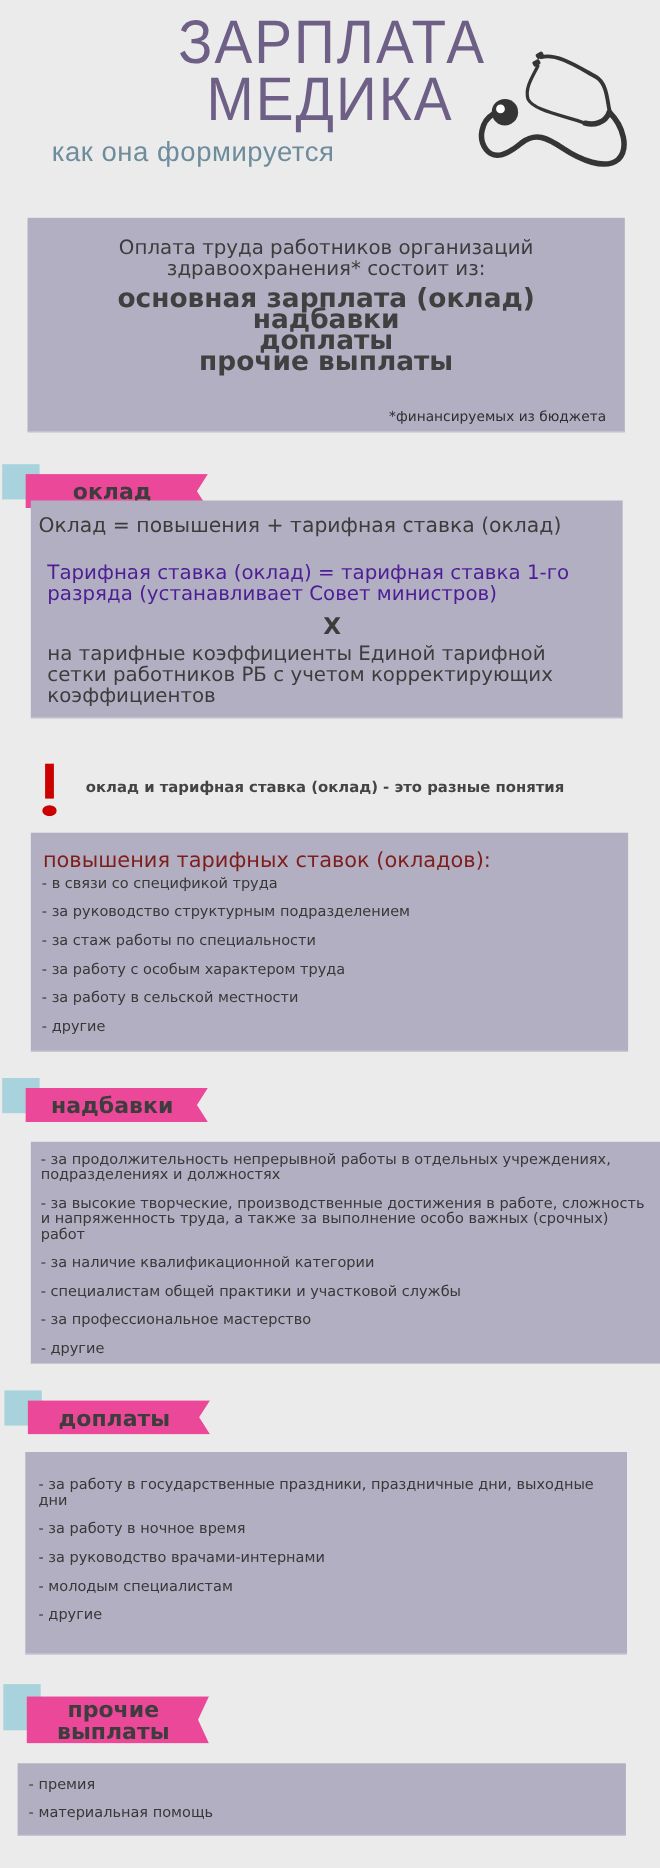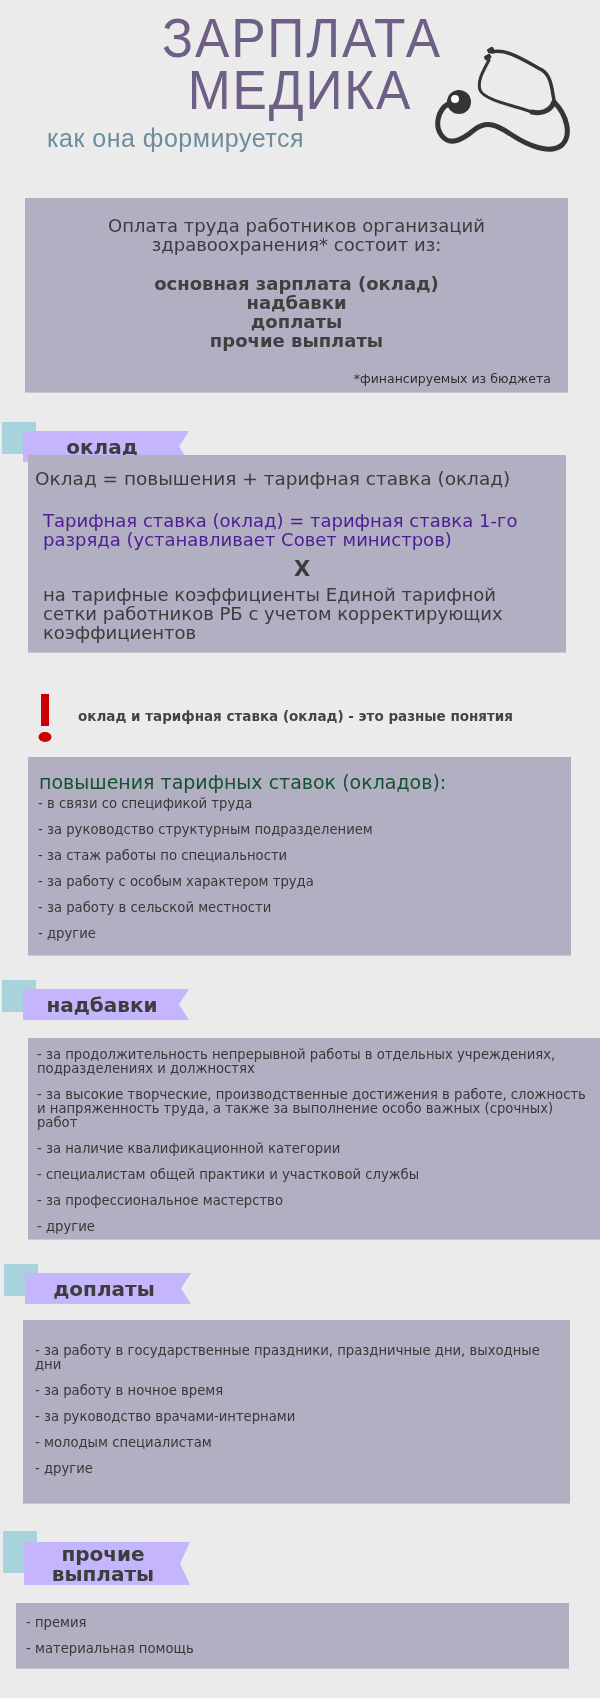--- a/index.html
+++ b/index.html
@@ -47,22 +47,22 @@
 
     
     .intro { left: 25px; top: 198px; width: 543px; height: 195px; text-align: center; }
     .intro-lead {
       margin-top: 18px;
       font-size: 18px; line-height: 19px;
       color: #3c3c3c;
       padding: 0 60px;
     }
     .intro-list {
-      margin-top: 20px;
-      font-size: 18px; font-weight: bold; line-height: 19px;
+      margin-top: 8px;
+      font-size: 24px; font-weight: bold; line-height: 19px;
       color: #404040;
     }
     .intro-foot {
       position: absolute; right: 17px; bottom: 6px;
       font-size: 12.5px; color: #2e2e2e;
     }
 
     
     .ribbon-back {
       position: absolute;
@@ -70,41 +70,41 @@
       background: #a9d3dc;
     }
     .ribbon-back::after {
       content: ""; position: absolute; right: 0; bottom: 0;
       width: 12px; height: 22px;
       background: #97c4ce;
     }
     .ribbon {
       position: absolute;
       width: 166px; height: 31px;
-      background: #c4b5fd;
+      background: #ec4899;
       clip-path: polygon(0 0, 100% 0, 94% 50%, 100% 100%, 0 100%);
       display: flex; align-items: center; justify-content: center;
       font-size: 20px; font-weight: bold; color: #3d3d3d;
       padding-right: 8px; box-sizing: border-box;
       line-height: 20px; text-align: right;
     }
 
     
     .formula { left: 28px; top: 455px; width: 538px; height: 198px; }
     .f-line1 { position: absolute; left: 7px; top: 13px; font-size: 18.5px; color: #3c3c3c; white-space: nowrap; }
     .f-line2 { position: absolute; left: 15px; top: 56px; width: 510px; font-size: 18px; line-height: 19px; color: #4c1d95; }
     .f-x { position: absolute; left: 0; width: 100%; top: 102px; text-align: center; font-size: 21px; font-weight: bold; color: #3c3c3c; padding-left: 10px; box-sizing: border-box; }
     .f-line3 { position: absolute; left: 15px; top: 130px; width: 510px; font-size: 18px; line-height: 19px; color: #3c3c3c; }
 
     
     .warn-icon { position: absolute; left: 38px; top: 694px; width: 14px; height: 48px; }
     .warn-text { position: absolute; left: 78px; top: 708px; font-size: 13.5px; font-weight: bold; color: #444; white-space: nowrap; }
 
     
-    .list-title { font-size: 19px; color: #14532d; margin: 14px 0 4px 11px; }
+    .list-title { font-size: 19px; color: #7f1d1d; margin: 14px 0 4px 11px; }
     ul.items { list-style: none; margin: 0; padding: 0; }
     ul.items li { font-size: 13.2px; line-height: 14px; color: #383838; }
 
     .raises { left: 28px; top: 757px; width: 543px; height: 199px; }
     .raises ul.items { padding-left: 10px; }
     .raises ul.items li { margin-bottom: 12px; }
 
     .allowances { left: 28px; top: 1038px; width: 588px; height: 202px; }
     .allowances ul.items { padding: 10px 0 0 9px; padding-right: 22px; }
     .allowances ul.items li { margin-bottom: 12px; }

